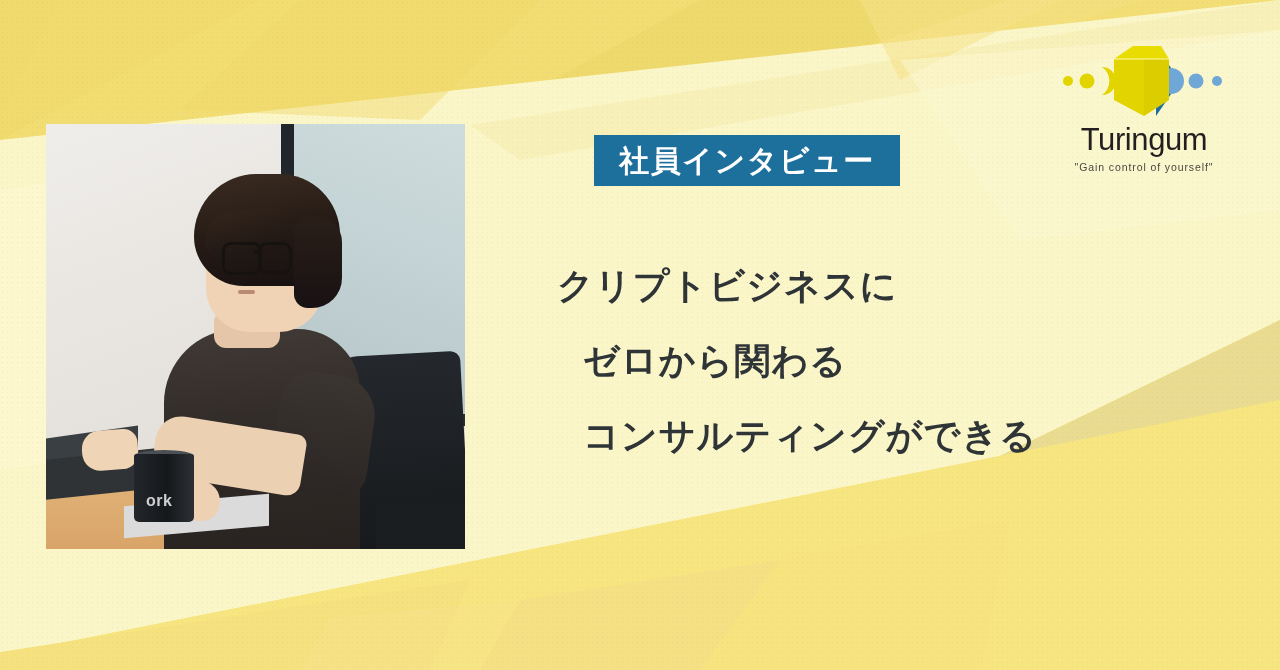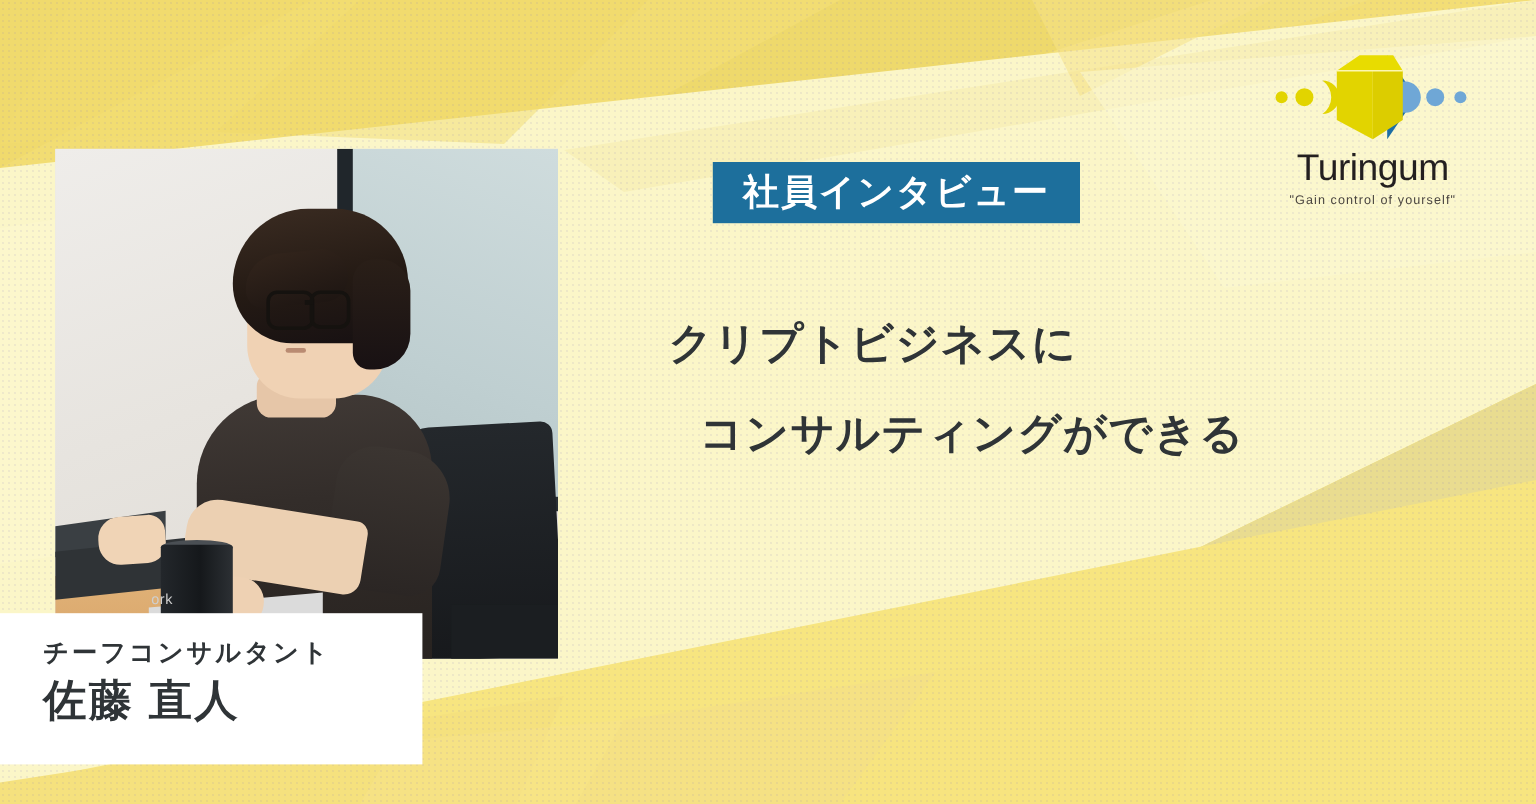--- a/index.html
+++ b/index.html
@@ -89,25 +89,25 @@
     left: 88px; top: 330px; width: 60px; height: 68px;
     background: linear-gradient(90deg,#23272b 0%, #15181b 55%, #2c3034 100%);
     border-radius: 3px 3px 5px 5px;
   }
   .ph-mug-top {
     left: 88px; top: 326px; width: 60px; height: 12px;
     background: #4a4f54;
     border-radius: 50%;
   }
   .ph-mug-text {
-    left: 80px; top: 368px; width: 52px;
+    left: 100px; top: 368px; width: 52px;
     color: #cfcfcf;
-    font-size: 12px;
+    font-size: 16px;
     letter-spacing: 0.5px;
-    font-weight: normal;
+    font-weight: bold;
   }
   .ph-chair {
     left: 290px; top: 230px; width: 129px; height: 195px;
     background: linear-gradient(180deg,#24282c 0%, #17191c 100%);
     border-radius: 26px 10px 0 0;
     transform: rotate(-3deg);
   }
   .ph-chair-b {
     left: 330px; top: 380px; width: 89px; height: 45px;
     background: #1b1e21;
@@ -346,20 +346,21 @@
     <div class="ph-layer ph-mug"></div>
     <div class="ph-layer ph-mug-text">ork</div>
   </div>
 
   <div id="badge">
     <span id="badge-label">社員インタビュー</span>
   </div>
 
   <div id="headline">
     <span class="hl-line">クリプトビジネスに</span>
+    <span class="hl-line hl-indent">ゼロから関わる</span>
     <span class="hl-line hl-indent">コンサルティングができる</span>
   </div>
 
   <div id="logo">
     <svg id="logo-mark" viewBox="0 0 176 84">
 
       <circle cx="12" cy="43" r="5" fill="#e2d400"></circle>
       <circle cx="31" cy="43" r="7.5" fill="#e2d400"></circle>
 
       <path d="M60 43 a14 14 0 0 1 -14 14 a17 17 0 0 0 0 -28 a14 14 0 0 1 14 14 z" fill="#e2d400"></path>
@@ -372,18 +373,14 @@
 
       <polygon points="77,8 105,8 113,21 58,21" fill="#e8dc00"></polygon>
       <polygon points="58,21 88,21 88,78 58,62" fill="#e2d400"></polygon>
       <polygon points="88,21 113,21 113,62 88,78" fill="#dccd00"></polygon>
       <polyline points="58,21 88,21 113,21" fill="none" stroke="#fdf7b0" stroke-width="1.2"></polyline>
     </svg>
     <div id="logo-word">Turingum</div>
     <div id="logo-tagline">"Gain control of yourself"</div>
   </div>
 
-  <div id="name-card">
-    <div id="name-role">チーフコンサルタント</div>
-    <div id="name-person">佐藤 直人</div>
-  </div>
 
 </div>
 
 </body></html>

